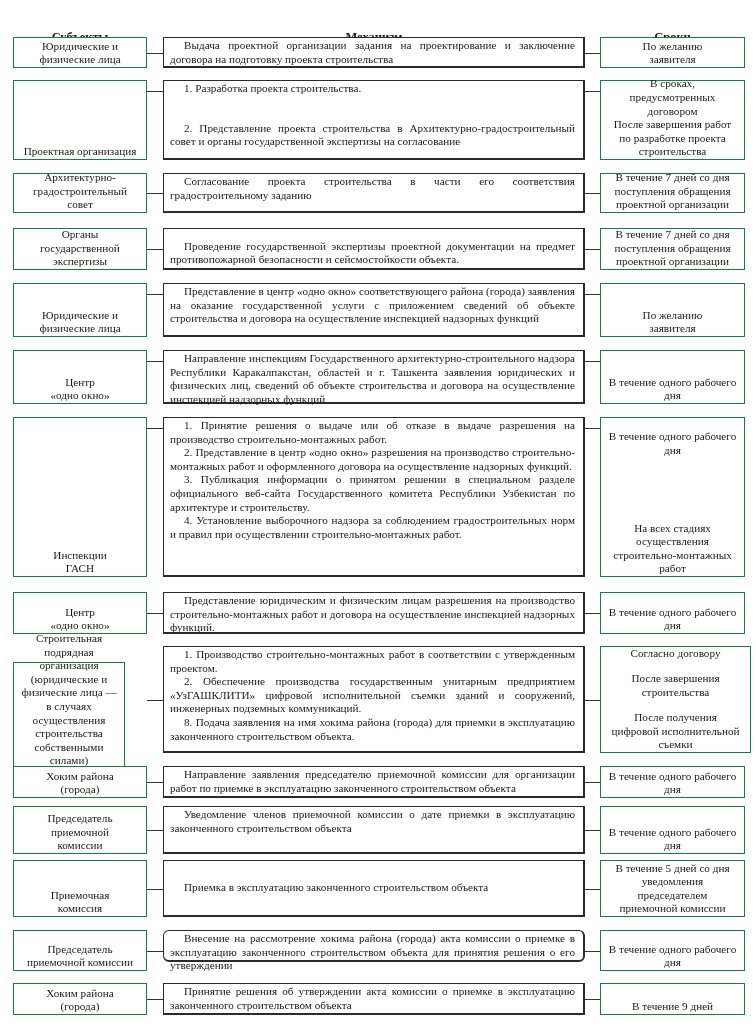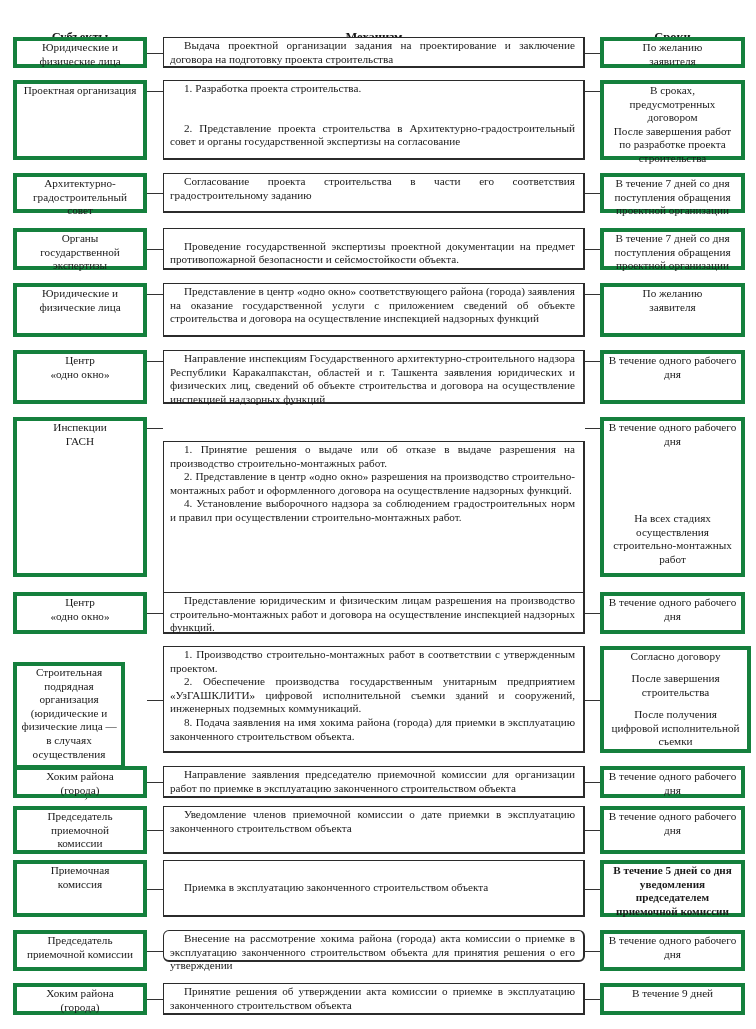--- a/index.html
+++ b/index.html
@@ -1,21 +1,21 @@
 <!DOCTYPE html>
 <html><head>
 <meta charset="utf-8">
 <style>
   html, body { margin: 0; padding: 0; background: #ffffff; }
   body { width: 756px; height: 1029px; position: relative; overflow: hidden;
          font-family: "Liberation Serif", "DejaVu Serif", serif; color: #1a1a1a; }
   .hdr { position: absolute; top: 10px; font-weight: bold; font-size: 12.5px; text-align: center; margin-top: 20px; }
-  .box { position: absolute; box-sizing: border-box; border: 4px solid #15803d;
+  .box { position: absolute; box-sizing: border-box; border: 1px solid #15803d;
          font-size: 11.2px; line-height: 13.6px; display: flex; flex-direction: column;
-         justify-content: flex-start; background: #fff; }
+         justify-content: flex-end; background: #fff; }
   .box.mid { border: 1.5px solid #2b2b2b; border-right-width: 2px; border-bottom-width: 2px; }
   .box.left, .box.right { text-align: center; padding: 0 3px; }
   .box.mid { text-align: justify; padding: 1px 8px 1px 6px; justify-content: flex-start; }
   .box.mid.center-v { justify-content: center; }
   .box p { margin: 0; }
   .box.mid p { text-indent: 14px; }
   .conn { position: absolute; height: 0; border-top: 1.5px solid #333; }
   .gap { height: 13px; }
 </style>
 </head>
@@ -110,23 +110,24 @@
     <div class="box right" style="left: 600px; width: 145px; top: 350px; height: 54px;">
       <p>В течение одного рабочего</p>
       <p>дня</p>
     </div>
     <div class="conn" style="left: 147px; width: 16px; top: 361px;"></div>
     <div class="conn" style="left: 585px; width: 15px; top: 361px;"></div>
     <div class="box left" style="left: 13px; width: 134px; top: 417px; height: 160px;">
       <p>Инспекции</p>
       <p>ГАСН</p>
     </div>
-    <div class="box mid" style="left: 163px; width: 422px; top: 417px; height: 160px; margin-top: 24px;">
+    <div class="box mid" style="left: 163px; width: 422px; top: 417px; height: 160px;">
       <p>1. Принятие решения о выдаче или об отказе в выдаче разрешения на производство строительно-монтажных работ.</p>
       <p>2. Представление в центр «одно окно» разрешения на производство строительно-монтажных работ и оформленного договора на осуществление надзорных функций.</p>
+      <p>3. Публикация информации о принятом решении в специальном разделе официального веб-сайта Государственного комитета Республики Узбекистан по архитектуре и строительству.</p>
       <p>4. Установление выборочного надзора за соблюдением градостроительных норм и правил при осуществлении строительно-монтажных работ.</p>
     </div>
     <div class="box right" style="left: 600px; width: 145px; top: 417px; height: 160px;">
       <p>В течение одного рабочего</p>
       <p>дня</p>
       <div class="gap" style="height: 64px;"></div>
       <p>На всех стадиях</p>
       <p>осуществления</p>
       <p>строительно-монтажных</p>
       <p>работ</p>
@@ -200,21 +201,21 @@
     </div>
     <div class="conn" style="left: 147px; width: 16px; top: 830px;"></div>
     <div class="conn" style="left: 585px; width: 15px; top: 830px;"></div>
     <div class="box left" style="left: 13px; width: 134px; top: 860px; height: 57px;">
       <p>Приемочная</p>
       <p>комиссия</p>
     </div>
     <div class="box mid center-v" style="left: 163px; width: 422px; top: 860px; height: 57px;">
       <p>Приемка в эксплуатацию законченного строительством объекта</p>
     </div>
-    <div class="box right" style="left: 600px; width: 145px; top: 860px; height: 57px; font-weight: bold;">
+    <div class="box right" style="left: 600px; width: 145px; top: 860px; height: 57px;">
       <p>В течение 5 дней со дня</p>
       <p>уведомления</p>
       <p>председателем</p>
       <p>приемочной комиссии</p>
     </div>
     <div class="conn" style="left: 147px; width: 16px; top: 889px;"></div>
     <div class="conn" style="left: 585px; width: 15px; top: 889px;"></div>
     <div class="box left" style="left: 13px; width: 134px; top: 930px; height: 41px;">
       <p>Председатель</p>
       <p>приемочной комиссии</p>

